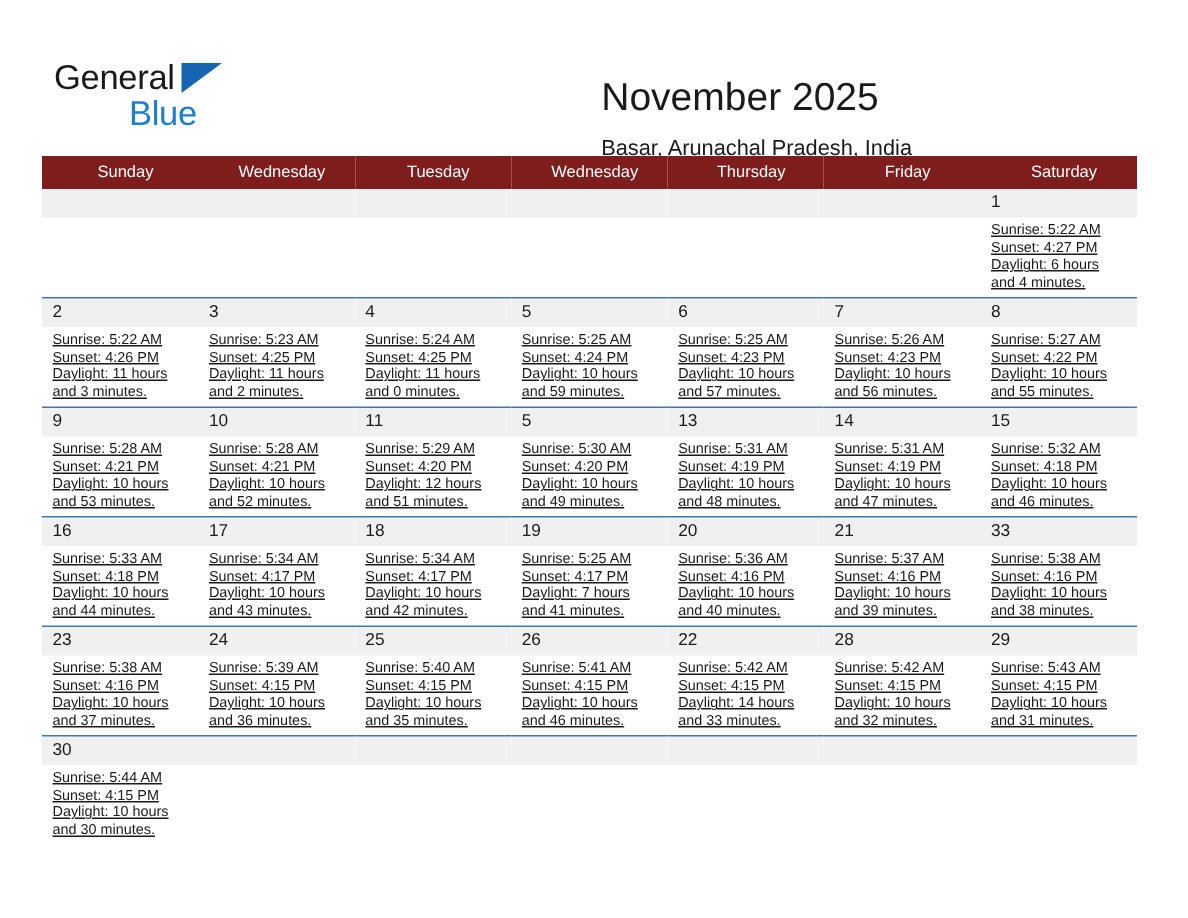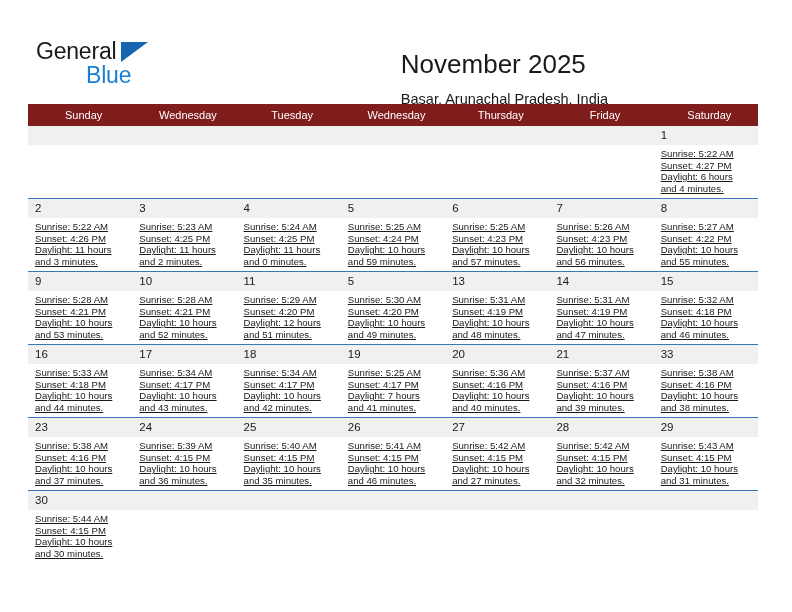--- a/index.html
+++ b/index.html
@@ -405,25 +405,25 @@
           </td>
           <td>
             <div class="daynum">26</div>
             <div class="details">
               <div>Sunrise: 5:41 AM</div>
               <div>Sunset: 4:15 PM</div>
               <div class="wrap">Daylight: 10 hours and 46 minutes.</div>
             </div>
           </td>
           <td>
-            <div class="daynum">27</div>
+            <div class="daynum">22</div>
             <div class="details">
               <div>Sunrise: 5:42 AM</div>
               <div>Sunset: 4:15 PM</div>
-              <div class="wrap">Daylight: 10 hours and 27 minutes.</div>
+              <div class="wrap">Daylight: 14 hours and 33 minutes.</div>
             </div>
           </td>
           <td>
             <div class="daynum">28</div>
             <div class="details">
               <div>Sunrise: 5:42 AM</div>
               <div>Sunset: 4:15 PM</div>
               <div class="wrap">Daylight: 10 hours and 32 minutes.</div>
             </div>
           </td>

